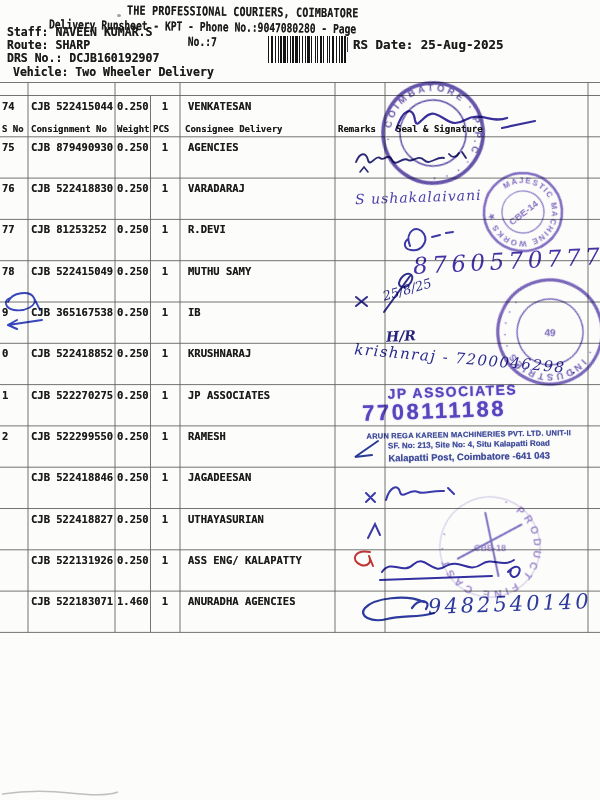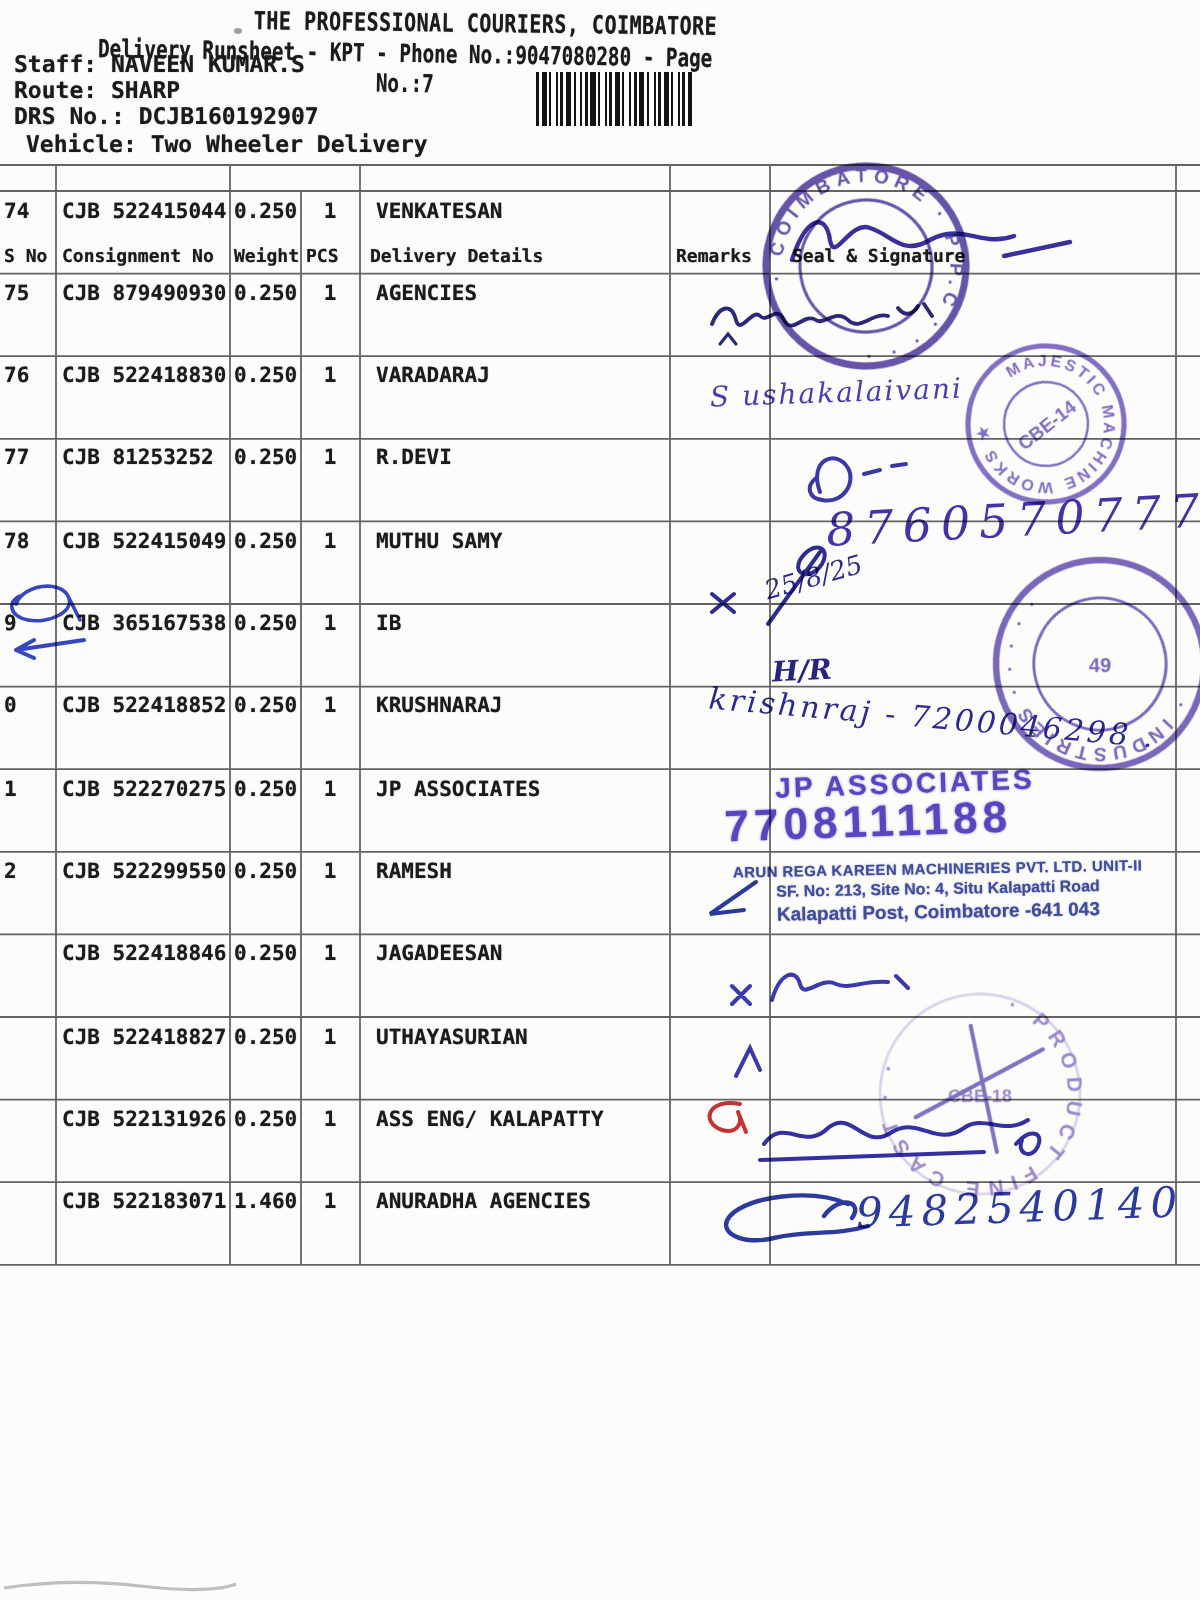--- a/index.html
+++ b/index.html
@@ -67,34 +67,35 @@
   <div class="info ink">
     <div><span>Staff:</span> <span>NAVEEN KUMAR.S</span></div>
     <div><span>Route:</span> <span>SHARP</span></div>
     <div><span>DRS No.:</span> <span>DCJB160192907</span></div>
     <div class="l4"><span>Vehicle:</span> <span>Two Wheeler Delivery</span></div>
   </div>
 
   <div class="barcode"></div>
 
   <div class="rs-block ink">
+    <div><span>RS Date:</span> <span>25-Aug-2025</span></div>
   </div>
 
   <div class="table">
     <svg class="grid" width="600" height="552" viewBox="0 0 600 552">
       <g stroke="#4a4a4a" stroke-width="0.9" opacity="0.85">
         <path d="M0 0.5H600 M0 13.5H600 M0 54.8H600 M0 96.1H600 M0 137.4H600 M0 178.7H600 M0 220H600 M0 261.3H600 M0 302.6H600 M0 343.9H600 M0 385.2H600 M0 426.5H600 M0 467.8H600 M0 509.1H600 M0 550.4H600"></path>
         <path d="M28 0.5V550.4 M115 0.5V550.4 M150.5 13.5V550.4 M180 0.5V550.4 M335 0.5V550.4 M385 0.5V550.4 M588 0.5V550.4"></path>
       </g>
     </svg>
     <div class="th ink c0">S No</div>
     <div class="th ink c1">Consignment No</div>
     <div class="th ink c2">Weight</div>
     <div class="th ink c3">PCS</div>
-    <div class="th ink c4">Delivery Details</div>
+    <div class="th ink c4">Consignee Delivery</div>
     <div class="th ink c5">Remarks</div>
     <div class="th ink c6">Seal &amp; Signature</div>
     <div>
         <div class="trow" style="--i: 0;">
       <span class="cell ink c-sno">74</span>
       <span class="cell ink c-consignment">CJB 522415044</span>
       <span class="cell ink c-weight">0.250</span>
       <span class="cell ink c-pcs">1</span>
       <span class="cell ink c-consignee">VENKATESAN</span>
     </div>

